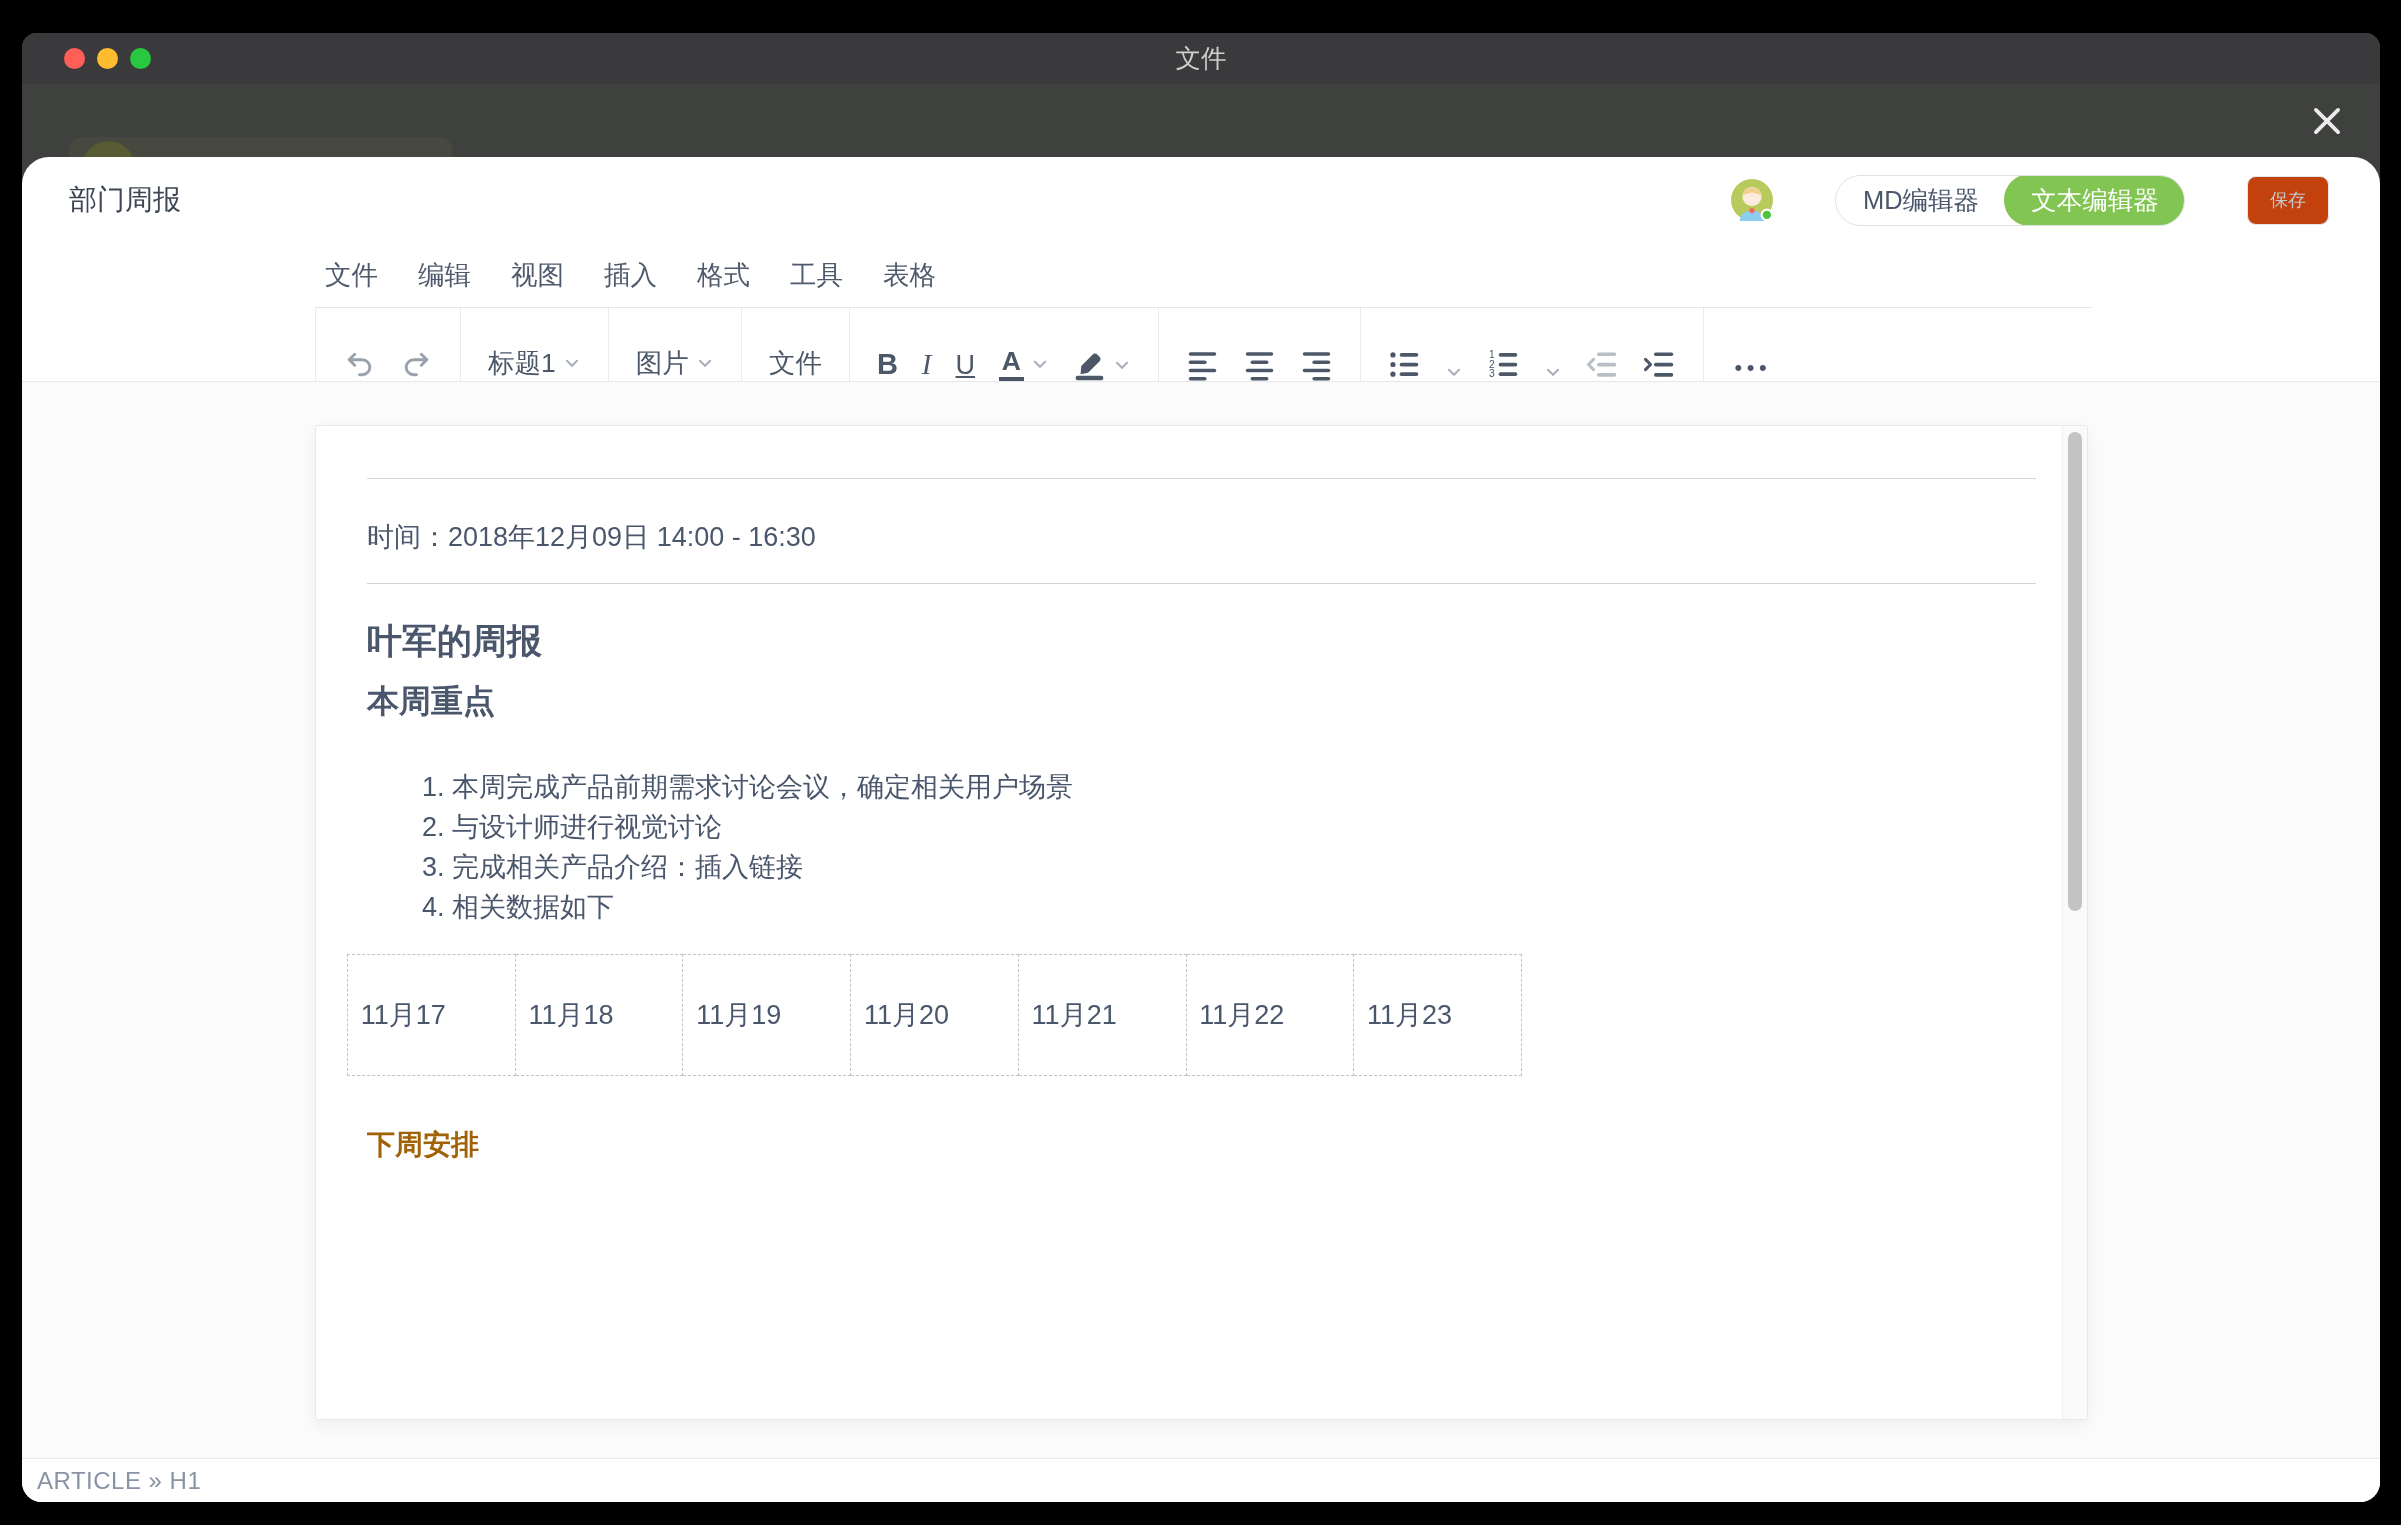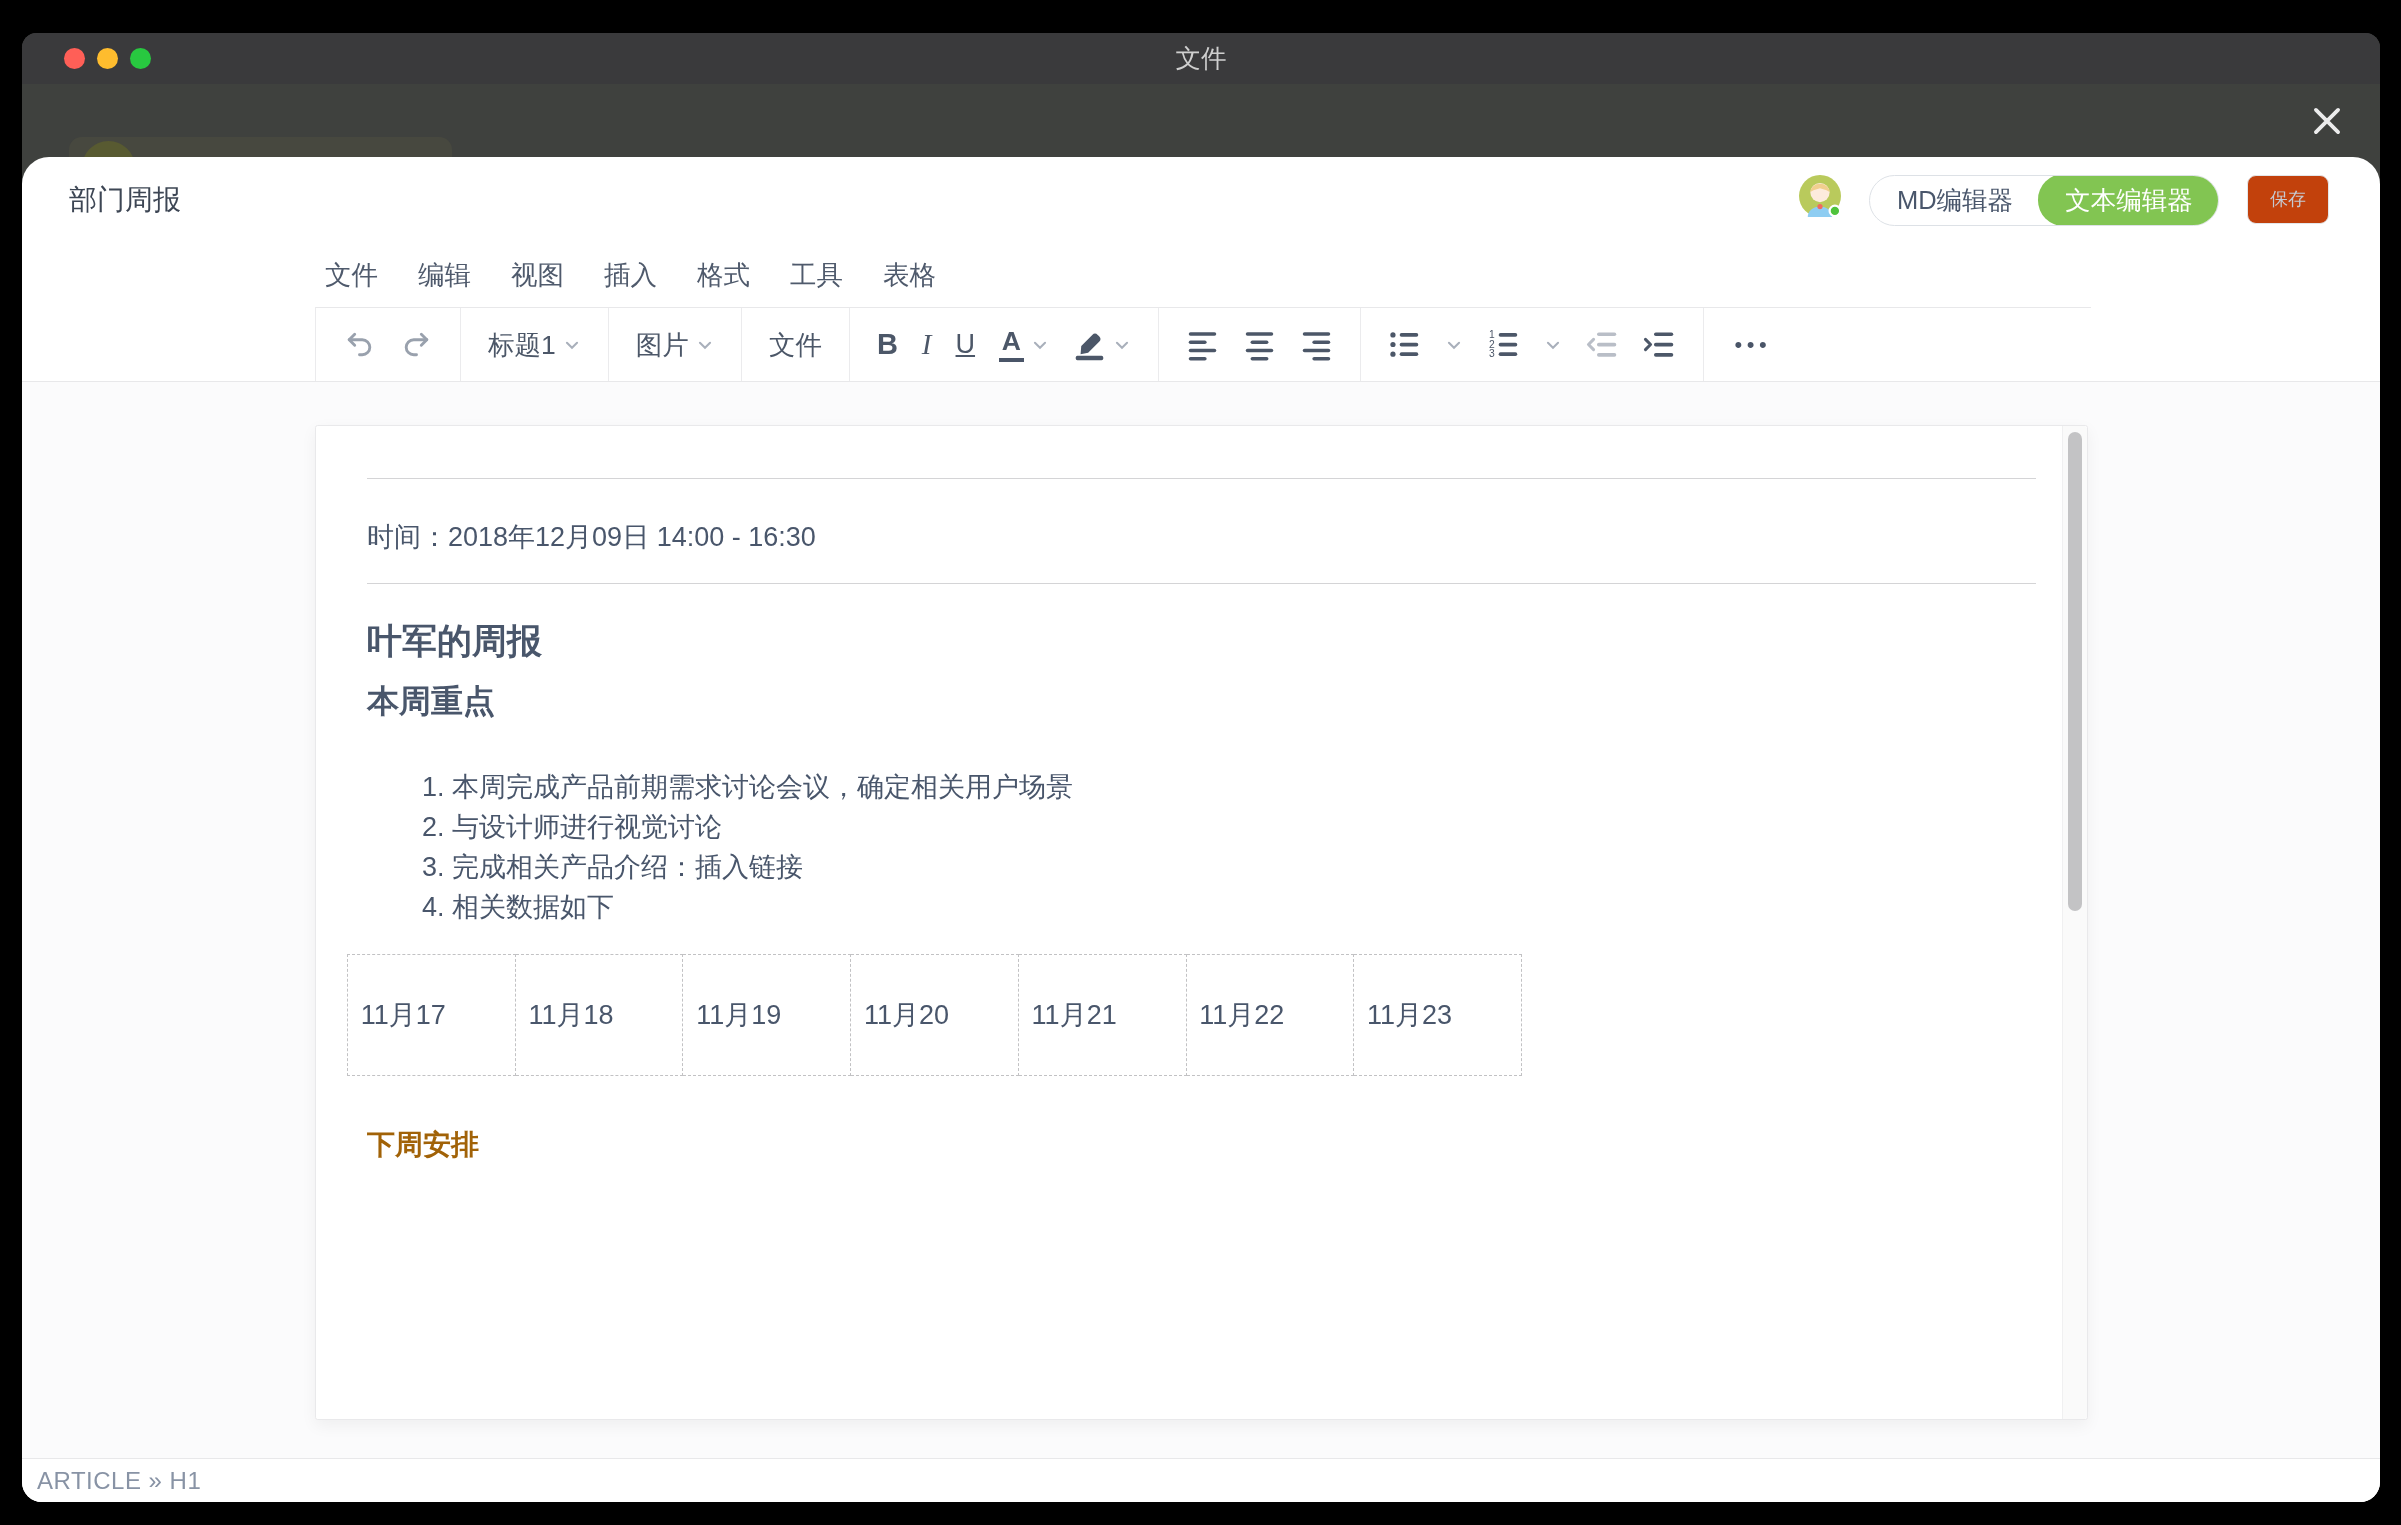--- a/index.html
+++ b/index.html
@@ -28,37 +28,37 @@
   .close-btn { position:absolute; right:31px; top:14.6px; width:44px; height:44px;
                display:flex; align-items:center; justify-content:center; cursor:pointer; }
   .close-btn svg { width:38px; height:38px; }
 
   
   .panel { position:absolute; left:0; top:124px; right:0; bottom:0; background:#fff;
            border-radius:27px 27px 0 0; display:flex; flex-direction:column; }
 
   .panel-header { height:86px; display:flex; align-items:center; padding:0 51px 0 47px; flex:0 0 auto; }
   .doc-title { font-size:28px; color:#3d4654; }
-  .header-right { margin-left:auto; display:flex; gap:28px; }
+  .header-right { margin-left:auto; display:flex; align-items:center; gap:62px; }
   .avatar { width:42px; height:42px; }
   .seg { display:flex; height:51px; border:1.8px solid #dde1e6; border-radius:27px; overflow:hidden; background:#fff; }
   .seg-md { display:flex; align-items:center; padding:0 27px; color:#49566b; font-size:25.5px; cursor:pointer; }
   .seg-text { display:flex; align-items:center; padding:0 27px; background:#82c552; color:#fff;
               font-size:25.5px; border-radius:25.5px; margin:-1.8px; cursor:pointer; }
   .save-btn { height:49px; padding:0 22px; border:1.8px solid #e3e6ea; border-radius:9px;
               background:#c2410c; color:#c5cad2; font-size:18px; display:flex; align-items:center; }
 
   .menu-row { height:64px; display:flex; align-items:center; padding-left:303px; gap:40px;
               font-size:26.5px; color:#4f5a6c; flex:0 0 auto; }
   .menu-item { cursor:pointer; }
 
   .toolbar-row { height:75px; border-bottom:0.9px solid #e8e8ea; display:flex; flex:0 0 auto; }
   .toolbar-box { margin-left:293px; width:1776px; border-top:0.9px solid #e8e8ea;
                  border-left:0.9px solid #ebebed; display:flex; align-items:stretch; }
-  .tgroup { display:flex; align-items:center; gap:24px; padding:0 27px; }
+  .tgroup { display:flex; align-items:flex-end; gap:24px; padding:0 27px; }
   .tsep { width:0.9px; background:#ebebed; }
   .tbtn { display:flex; align-items:center; gap:7.3px; color:#4c5768; font-size:26.5px; cursor:pointer; }
   .ticon { display:flex; align-items:center; justify-content:center; color:#4c5768; }
   .ticon svg { width:33px; height:33px; }
   .icon-muted { color:#99a1ad; }
   .icon-disabled { color:#b9bec7; }
   .chev { display:flex; color:#a9b0bb; }
   .chev svg { width:18px; height:18px; }
   .t-bold { font-size:29px; font-weight:700; }
   .t-italic { font-size:29px; font-style:italic; font-family:"Liberation Serif","DejaVu Serif",serif; }

